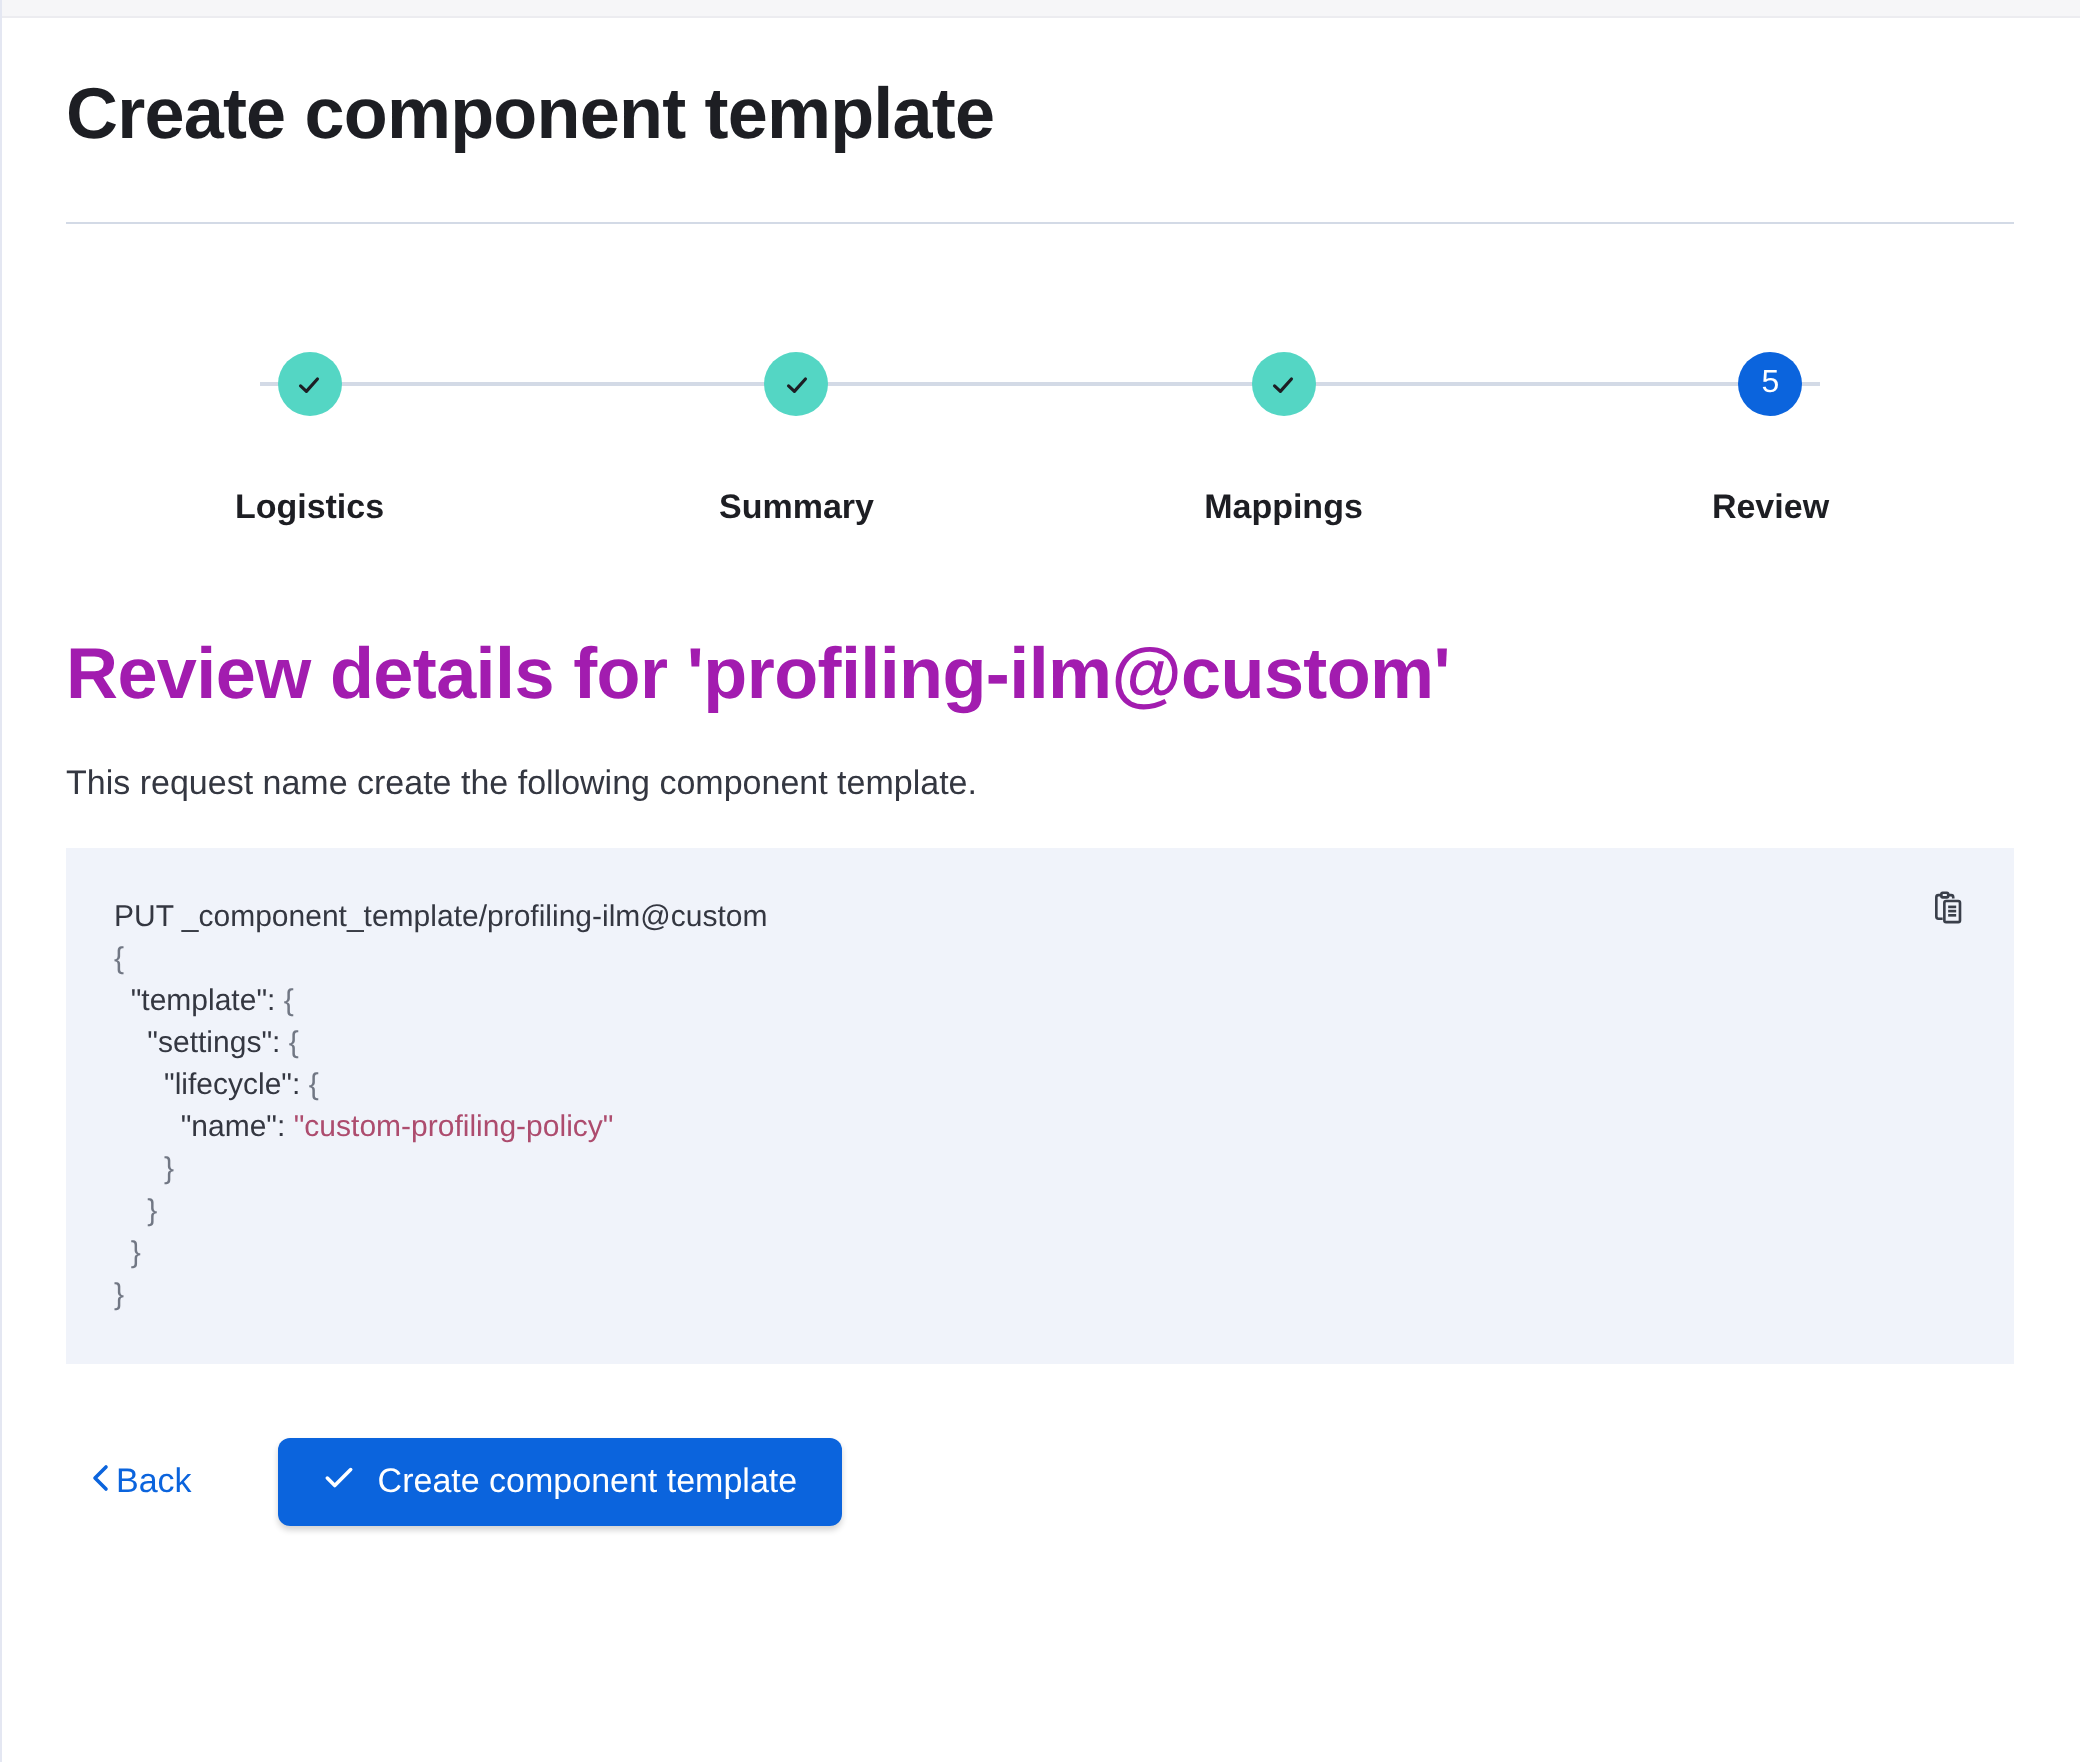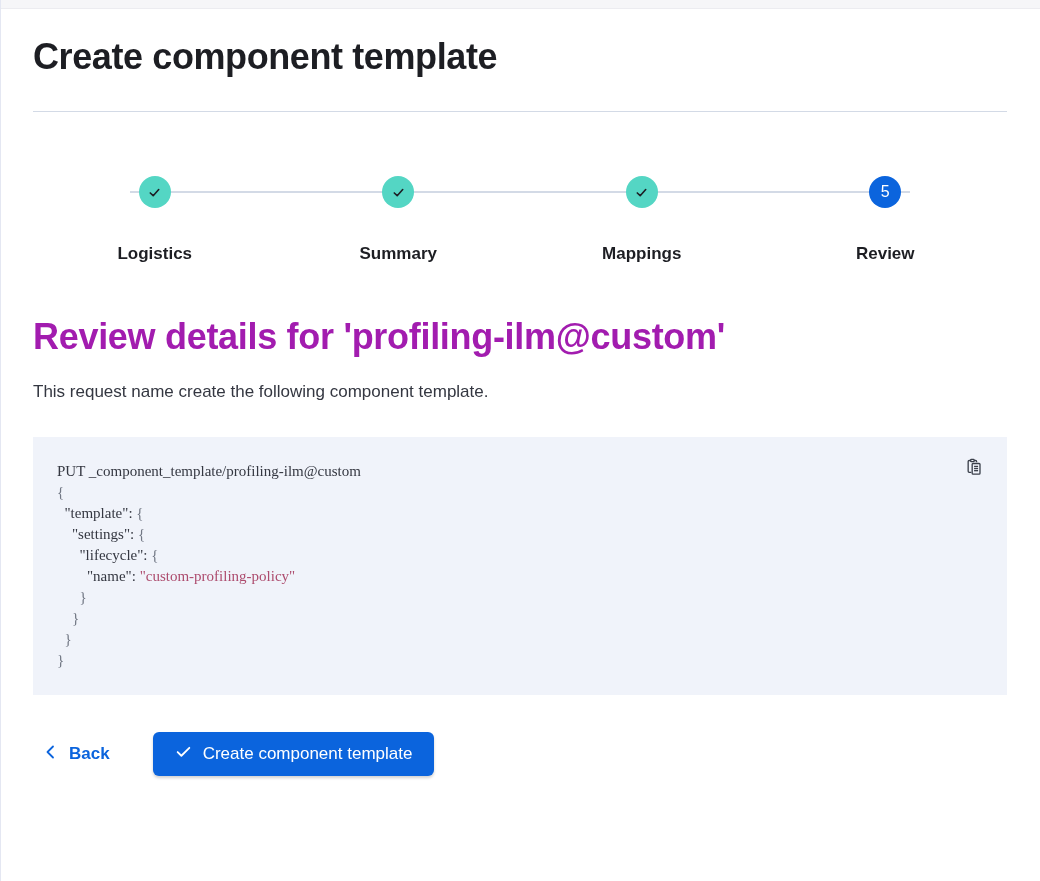--- a/index.html
+++ b/index.html
@@ -34,34 +34,34 @@
 
   .tabs { margin-top: 47px; display: flex; gap: 38px; border-bottom: 1px solid #D3DAE6; }
   .tab { font-size: 16.5px; font-weight: 700; padding: 0 2px 14px; color: #343741; cursor: pointer; position: relative; background: none; border: none; font-family: inherit; }
   .tab.active { color: #0B64DD; }
   .tab.active::after { content: ""; position: absolute; left: -2px; right: -2px; bottom: -2px; height: 3px; background: #0B64DD; }
 
   .description { margin-top: 26px; font-size: 17px; line-height: 22px; color: #343741; }
 
   
   .code-block {
-    margin-top: 34px; background: #F0F3FA; padding: 24px; position: relative;
-    font-family: Liberation Serif, serif;
+    margin-top: 21px; background: #F0F3FA; padding: 24px; position: relative;
+    font-family: Liberation Sans, sans-serif;
     font-size: 15px; line-height: 21px;
   }
   .code-line { white-space: pre; }
   .tok-p { color: #343741; }
   .tok-b { color: #717784; }
   .tok-s { color: #AD4C6E; }
   .copy-button { position: absolute; top: 19px; right: 21px; background: none; border: none; cursor: pointer; padding: 2px; }
 
   
   .footer { margin-top: 37px; display: flex; align-items: center; }
   .back-link {
-    display: flex; align-items: center; gap: 12px; color: #0B64DD; font-size: 17px; font-weight: 700;
+    display: flex; align-items: center; gap: 1px; color: #0B64DD; font-size: 17px; font-weight: 400;
     background: none; border: none; cursor: pointer; font-family: inherit; margin-left: 10px;
   }
   .submit-button {
     margin-left: 43px; height: 44px; padding: 0 22px; border: none; border-radius: 6px;
     background: #0B64DD; color: #fff; font-size: 17px; font-weight: 500; font-family: inherit;
     display: flex; align-items: center; gap: 11px; cursor: pointer;
     box-shadow: 0 2px 3px rgba(0,0,0,0.18);
   }
 </style>
 </head>

